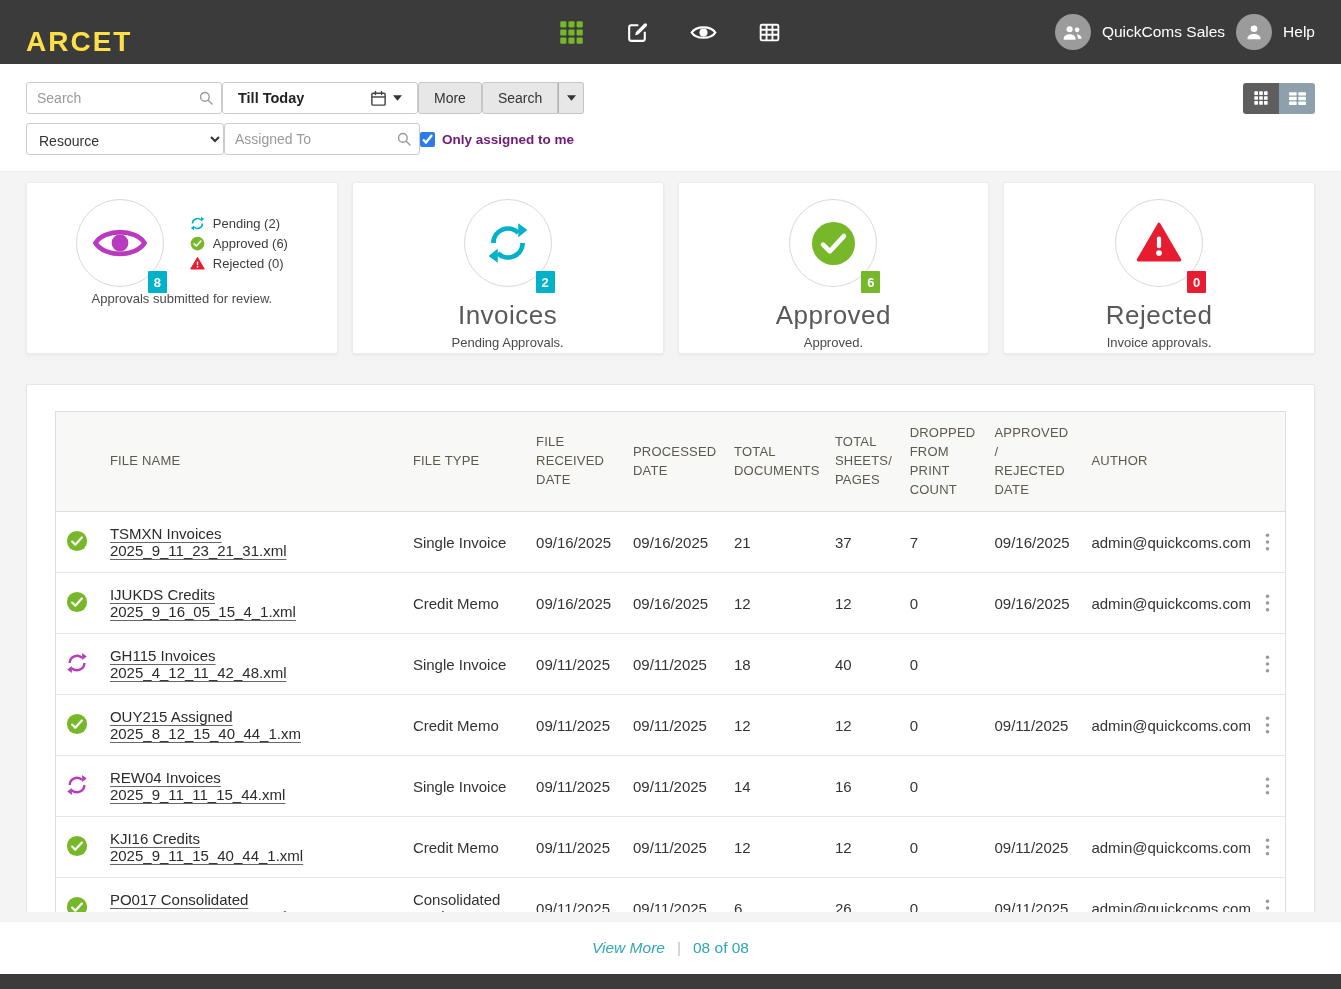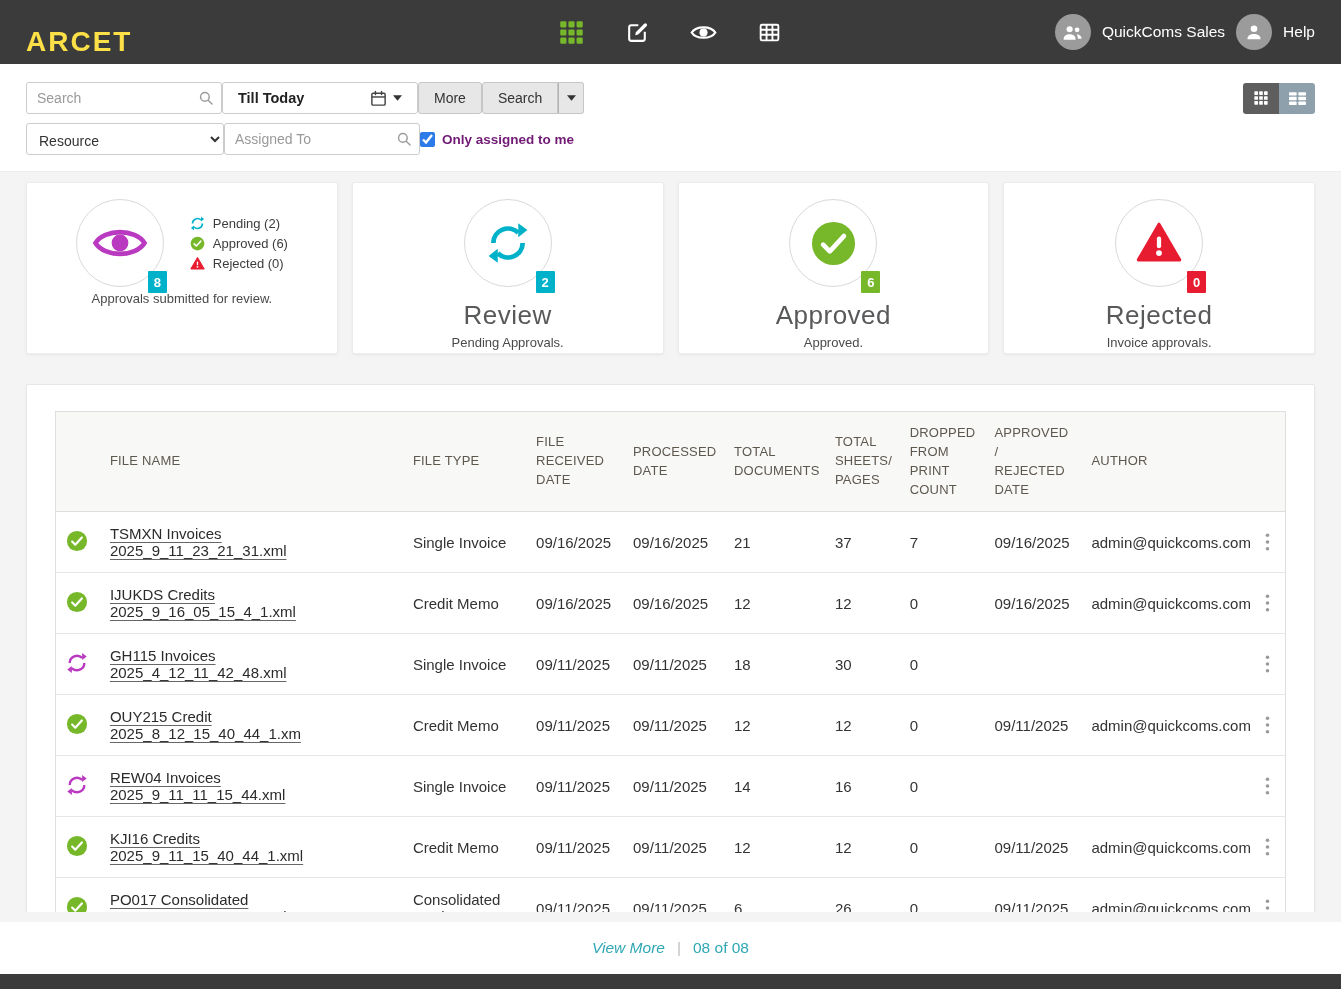--- a/index.html
+++ b/index.html
@@ -332,21 +332,21 @@
     </div>
 
     <div class="card">
       <div class="card-center">
         <div class="circle">
           <svg class="ic ic-sync-big">
               <use href="#i-sync"></use>
             </svg>
           <span class="badge badge-cyan">2</span>
         </div>
-        <div class="card-title">Review</div>
+        <div class="card-title">Invoices</div>
         <div class="card-sub">Pending Approvals.</div>
       </div>
     </div>
 
     <div class="card">
       <div class="card-center">
         <div class="circle">
           <svg class="ic ic-check-big">
               <use href="#i-check"></use>
             </svg>
@@ -452,21 +452,21 @@
                 <svg class="ic ic-sync-row">
                   <use href="#i-sync"></use>
                 </svg>
               </span>
             </td>
             <td class="c-name"><span class="file-link">GH115 Invoices 2025_4_12_11_42_48.xml</span></td>
             <td class="c-type">Single Invoice</td>
             <td class="c-recv">09/11/2025</td>
             <td class="c-proc">09/11/2025</td>
             <td class="c-docs">18</td>
-            <td class="c-sheets">30</td>
+            <td class="c-sheets">40</td>
             <td class="c-drop">0</td>
             <td class="c-dec"></td>
             <td class="c-auth"></td>
             <td class="c-menu">
               <button class="kebab">
                 <svg class="ic" width="5" height="18">
                   <use href="#i-kebab"></use>
                 </svg>
               </button>
             </td>
@@ -474,21 +474,21 @@
 
           <tr class="trow">
             <td class="c-st">
               <span class="status-icon" data-status="approved">
                 <svg class="ic ic-check-row">
                   <use href="#i-check"></use>
                 </svg>
 
               </span>
             </td>
-            <td class="c-name"><span class="file-link">OUY215 Credit 2025_8_12_15_40_44_1.xm</span></td>
+            <td class="c-name"><span class="file-link">OUY215 Assigned 2025_8_12_15_40_44_1.xm</span></td>
             <td class="c-type">Credit Memo</td>
             <td class="c-recv">09/11/2025</td>
             <td class="c-proc">09/11/2025</td>
             <td class="c-docs">12</td>
             <td class="c-sheets">12</td>
             <td class="c-drop">0</td>
             <td class="c-dec">09/11/2025</td>
             <td class="c-auth">admin@quickcoms.com</td>
             <td class="c-menu">
               <button class="kebab">

